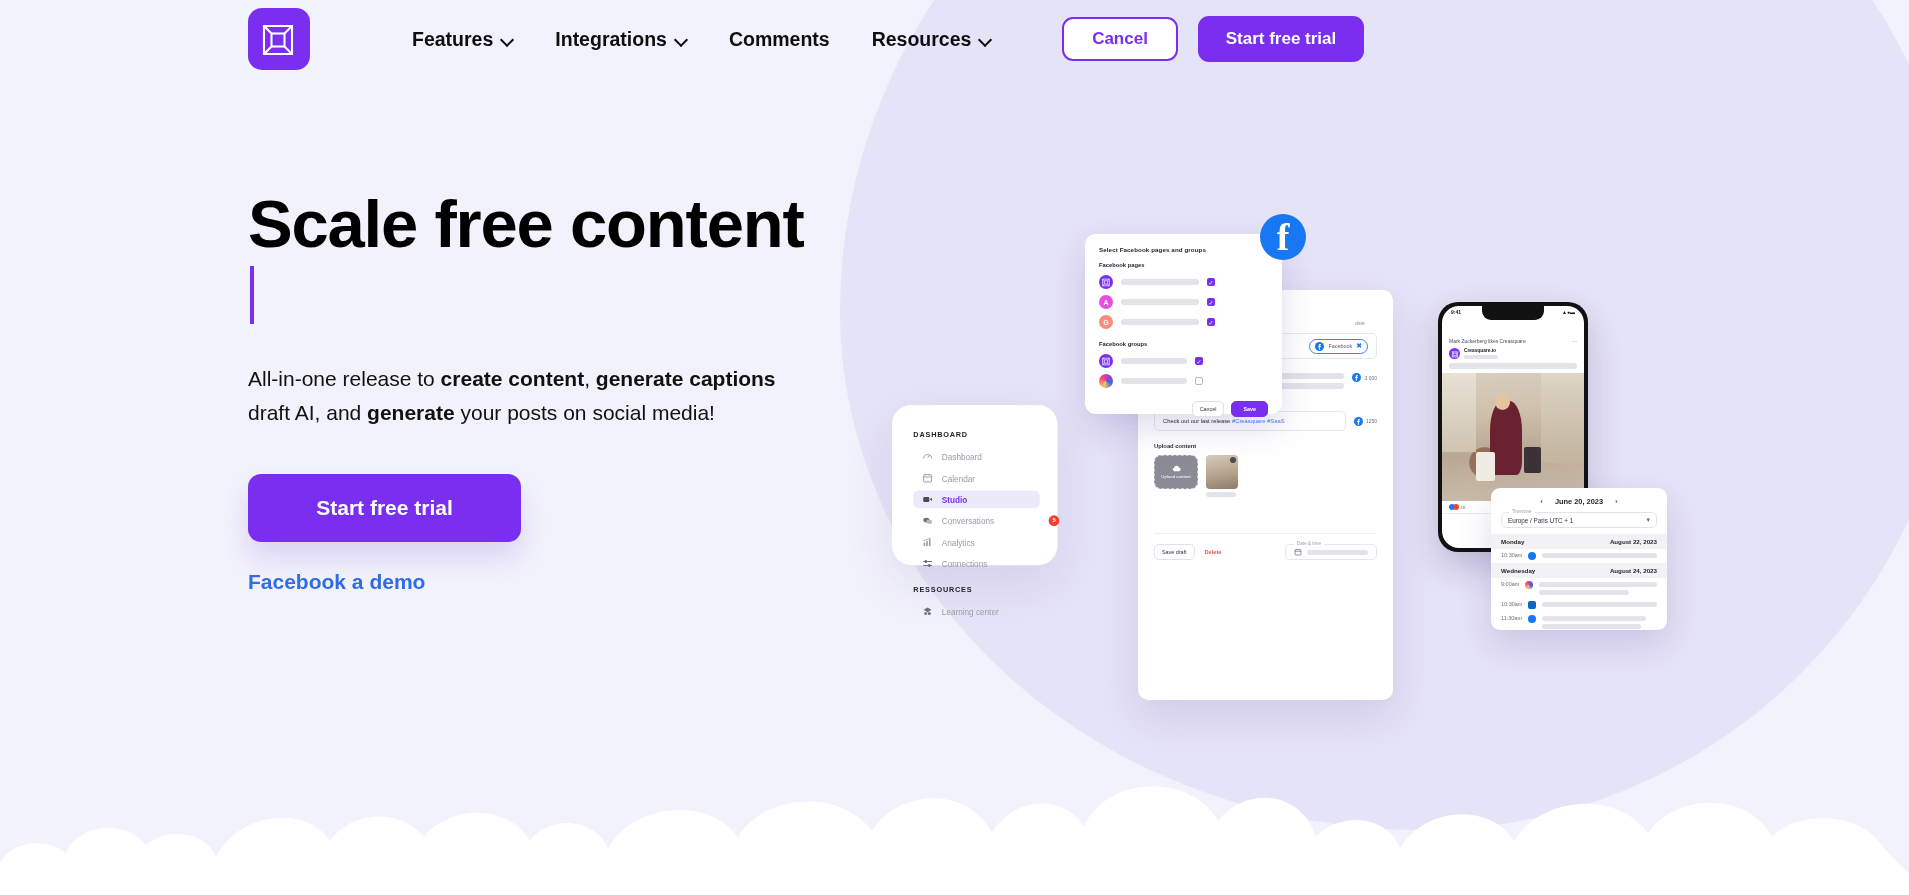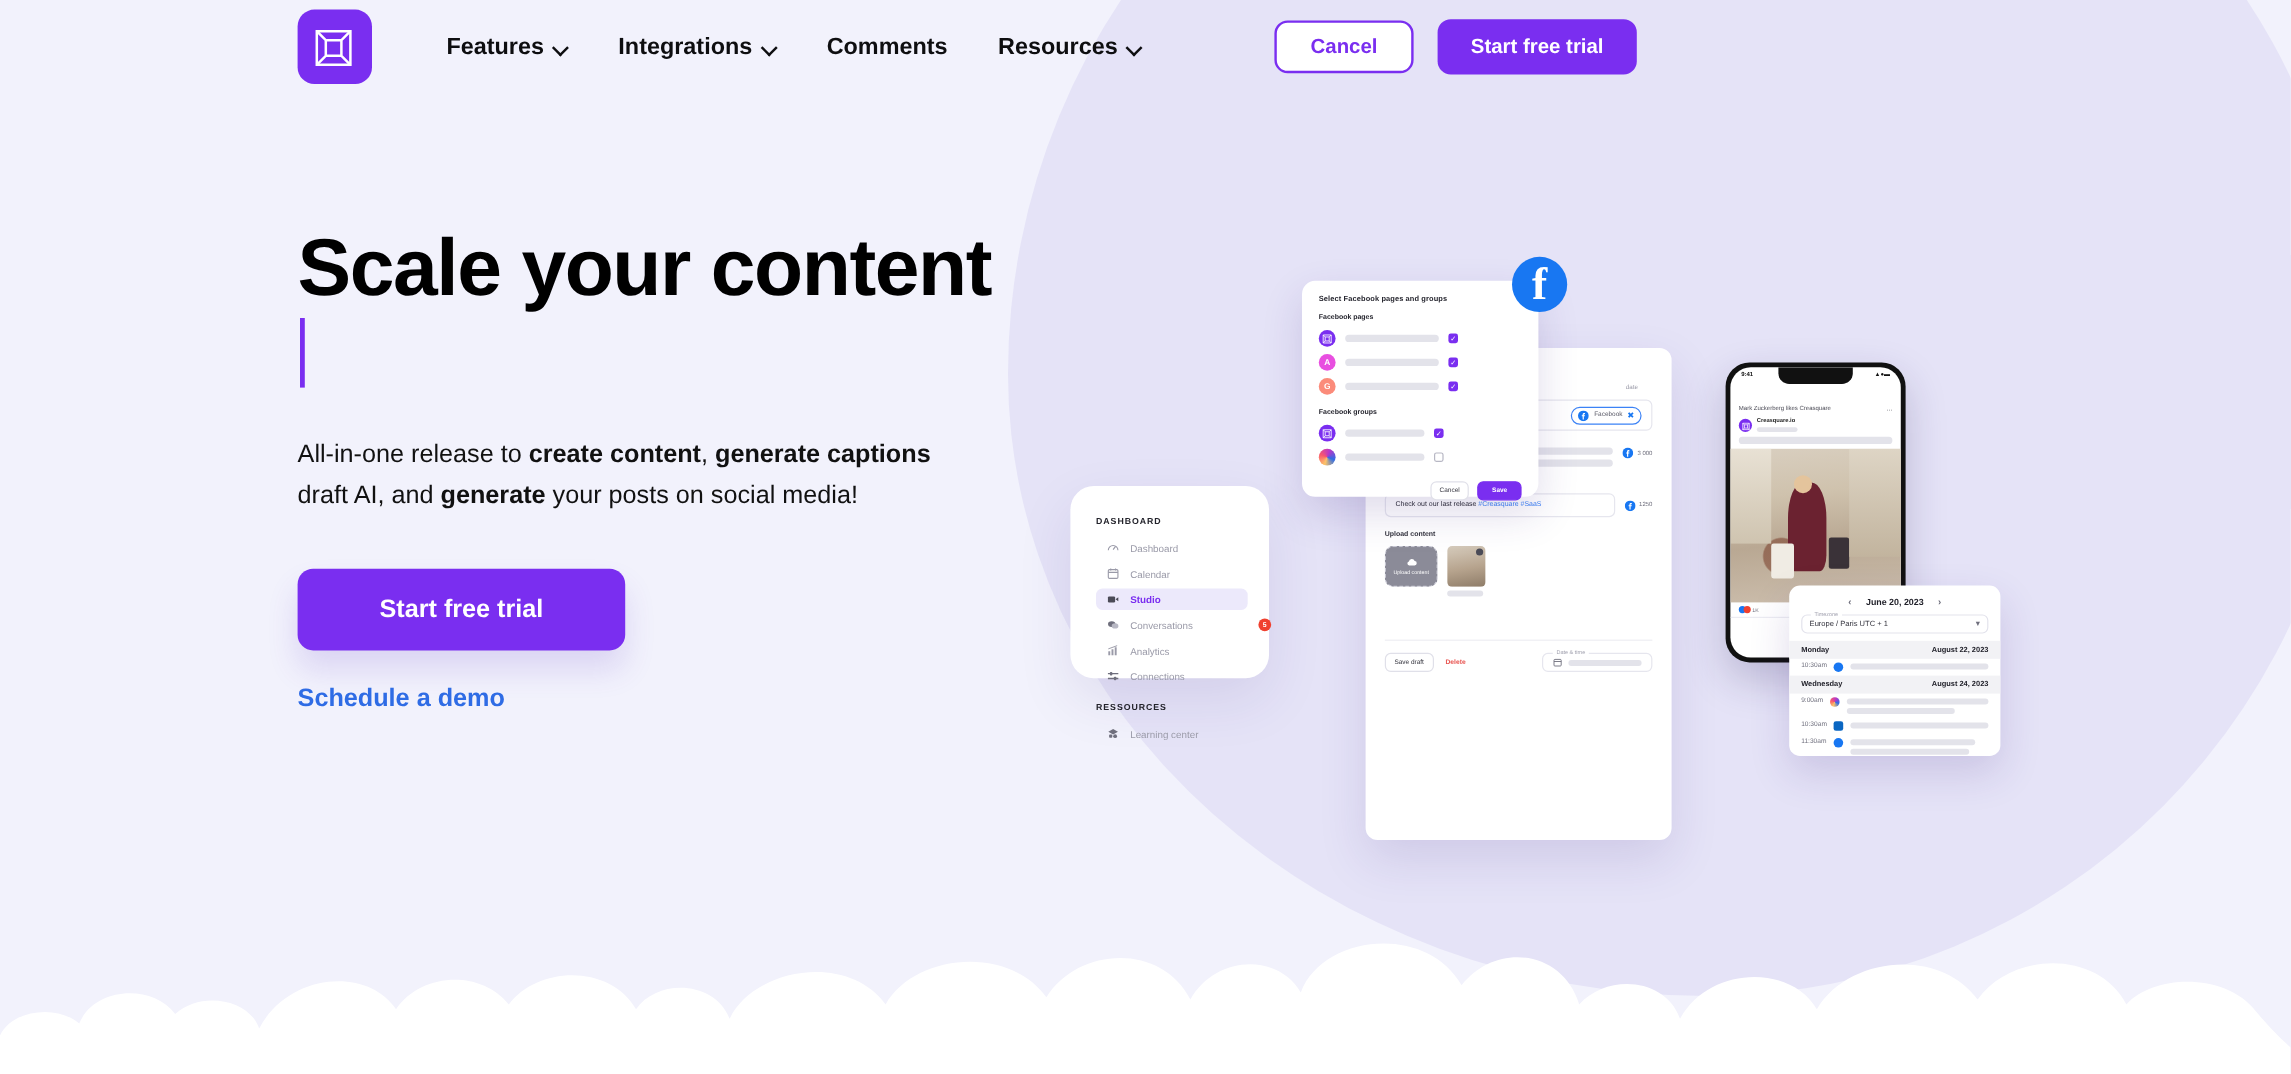--- a/index.html
+++ b/index.html
@@ -26,21 +26,21 @@
   .header {
     position: absolute; top: 0; left: 0; width: 1909px; height: 78px;
     display: flex; align-items: center; z-index: 20;
   }
   .logo {
     margin-left: 248px;
     width: 62px; height: 62px; border-radius: 14px;
     background: #7b2ff2; background: #7a2ef0;
     display: flex; align-items: center; justify-content: center;
   }
-  .nav { display: flex; align-items: center; margin-left: 60px; gap: 38px; }
+  .nav { display: flex; align-items: center; margin-left: 100px; gap: 38px; }
   .nav-item {
     display: flex; align-items: center; gap: 9px;
     font-size: 19.5px; font-weight: bold; color: #0e0e10;
     cursor: pointer; padding: 6px 2px;
   }
   .caret { display: inline-block; width: 11px; height: 11px; position: relative; top: 1px; }
   .caret::before {
     content: ""; position: absolute; left: 0; top: 0;
     width: 8px; height: 8px;
     border-right: 2px solid #0e0e10; border-bottom: 2px solid #0e0e10;
@@ -253,31 +253,31 @@
     </nav>
 
     <div class="header-actions">
       <button class="btn-login">Cancel</button>
       <button class="btn-trial-sm">Start free trial</button>
     </div>
   </div>
 
   <div class="hero">
     <h1>
-      <span>Scale your content</span><br>
+      <span>Scale free content</span><br>
       <span class="cursor"></span>
     </h1>
 
     <p class="hero-sub">
       <span>All-in-one release to </span><b>create content</b><span>, </span><b>generate captions</b><br>
       <span>draft AI, and </span><b>generate</b><span> your posts on social media!</span>
     </p>
 
     <button class="btn-trial-lg">Start free trial</button>
-    <a class="link-demo">Schedule a demo</a>
+    <a class="link-demo">Facebook a demo</a>
   </div>
 
   <div class="mock sidebar-card">
     <div class="sb-head">DASHBOARD</div>
 
     <div class="sb-item">
       <svg class="sb-ico" viewBox="0 0 16 16">
           <path d="M2 11a6 6 0 1 1 12 0" fill="none" stroke="#9a9aa8" stroke-width="1.4"></path>
           <path d="M8 10 L11 6" stroke="#9a9aa8" stroke-width="1.4" fill="none"></path>
         </svg>

